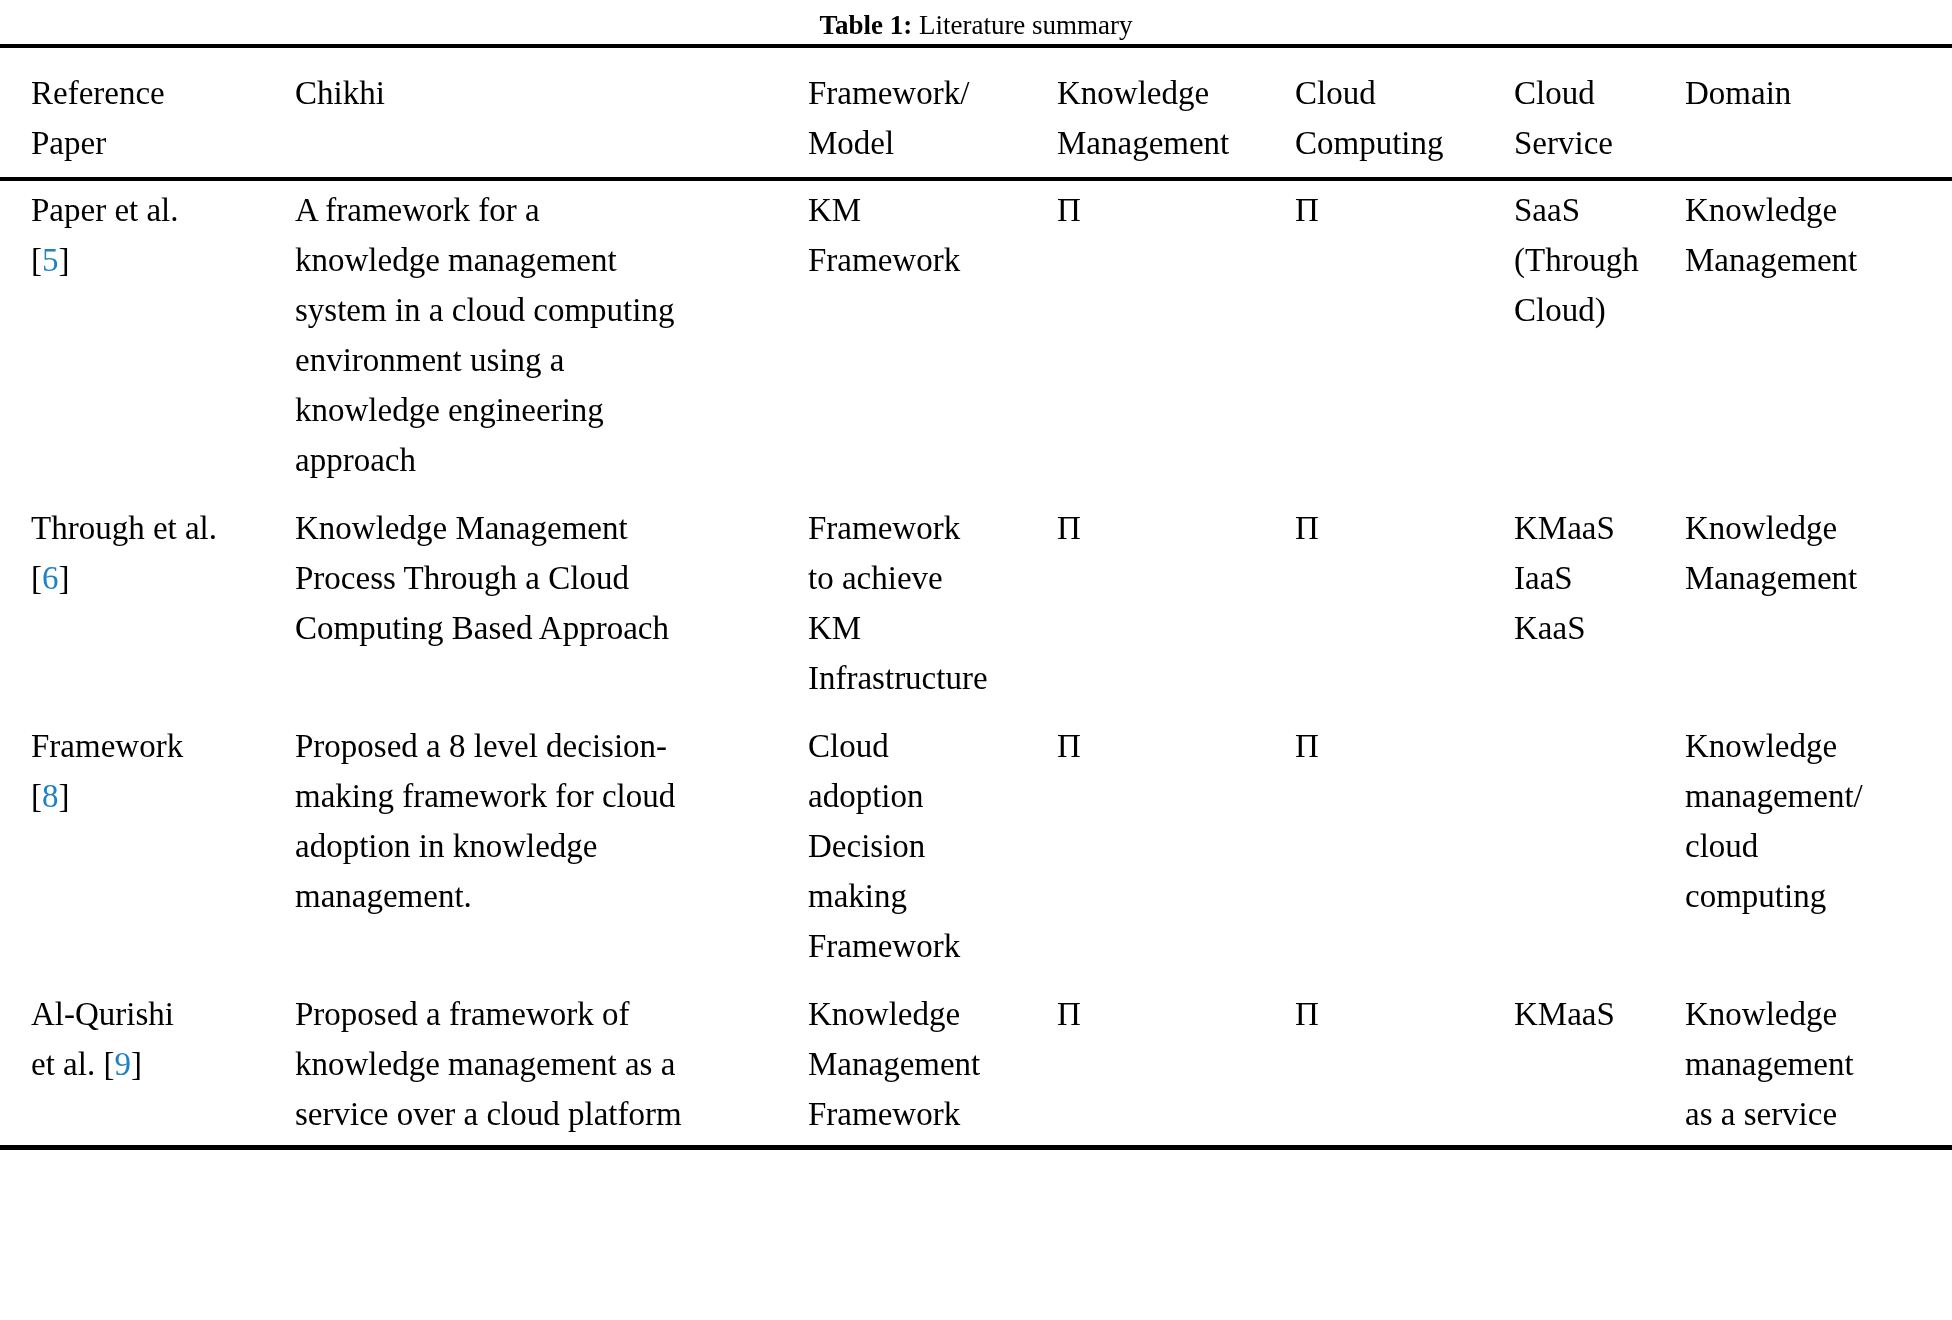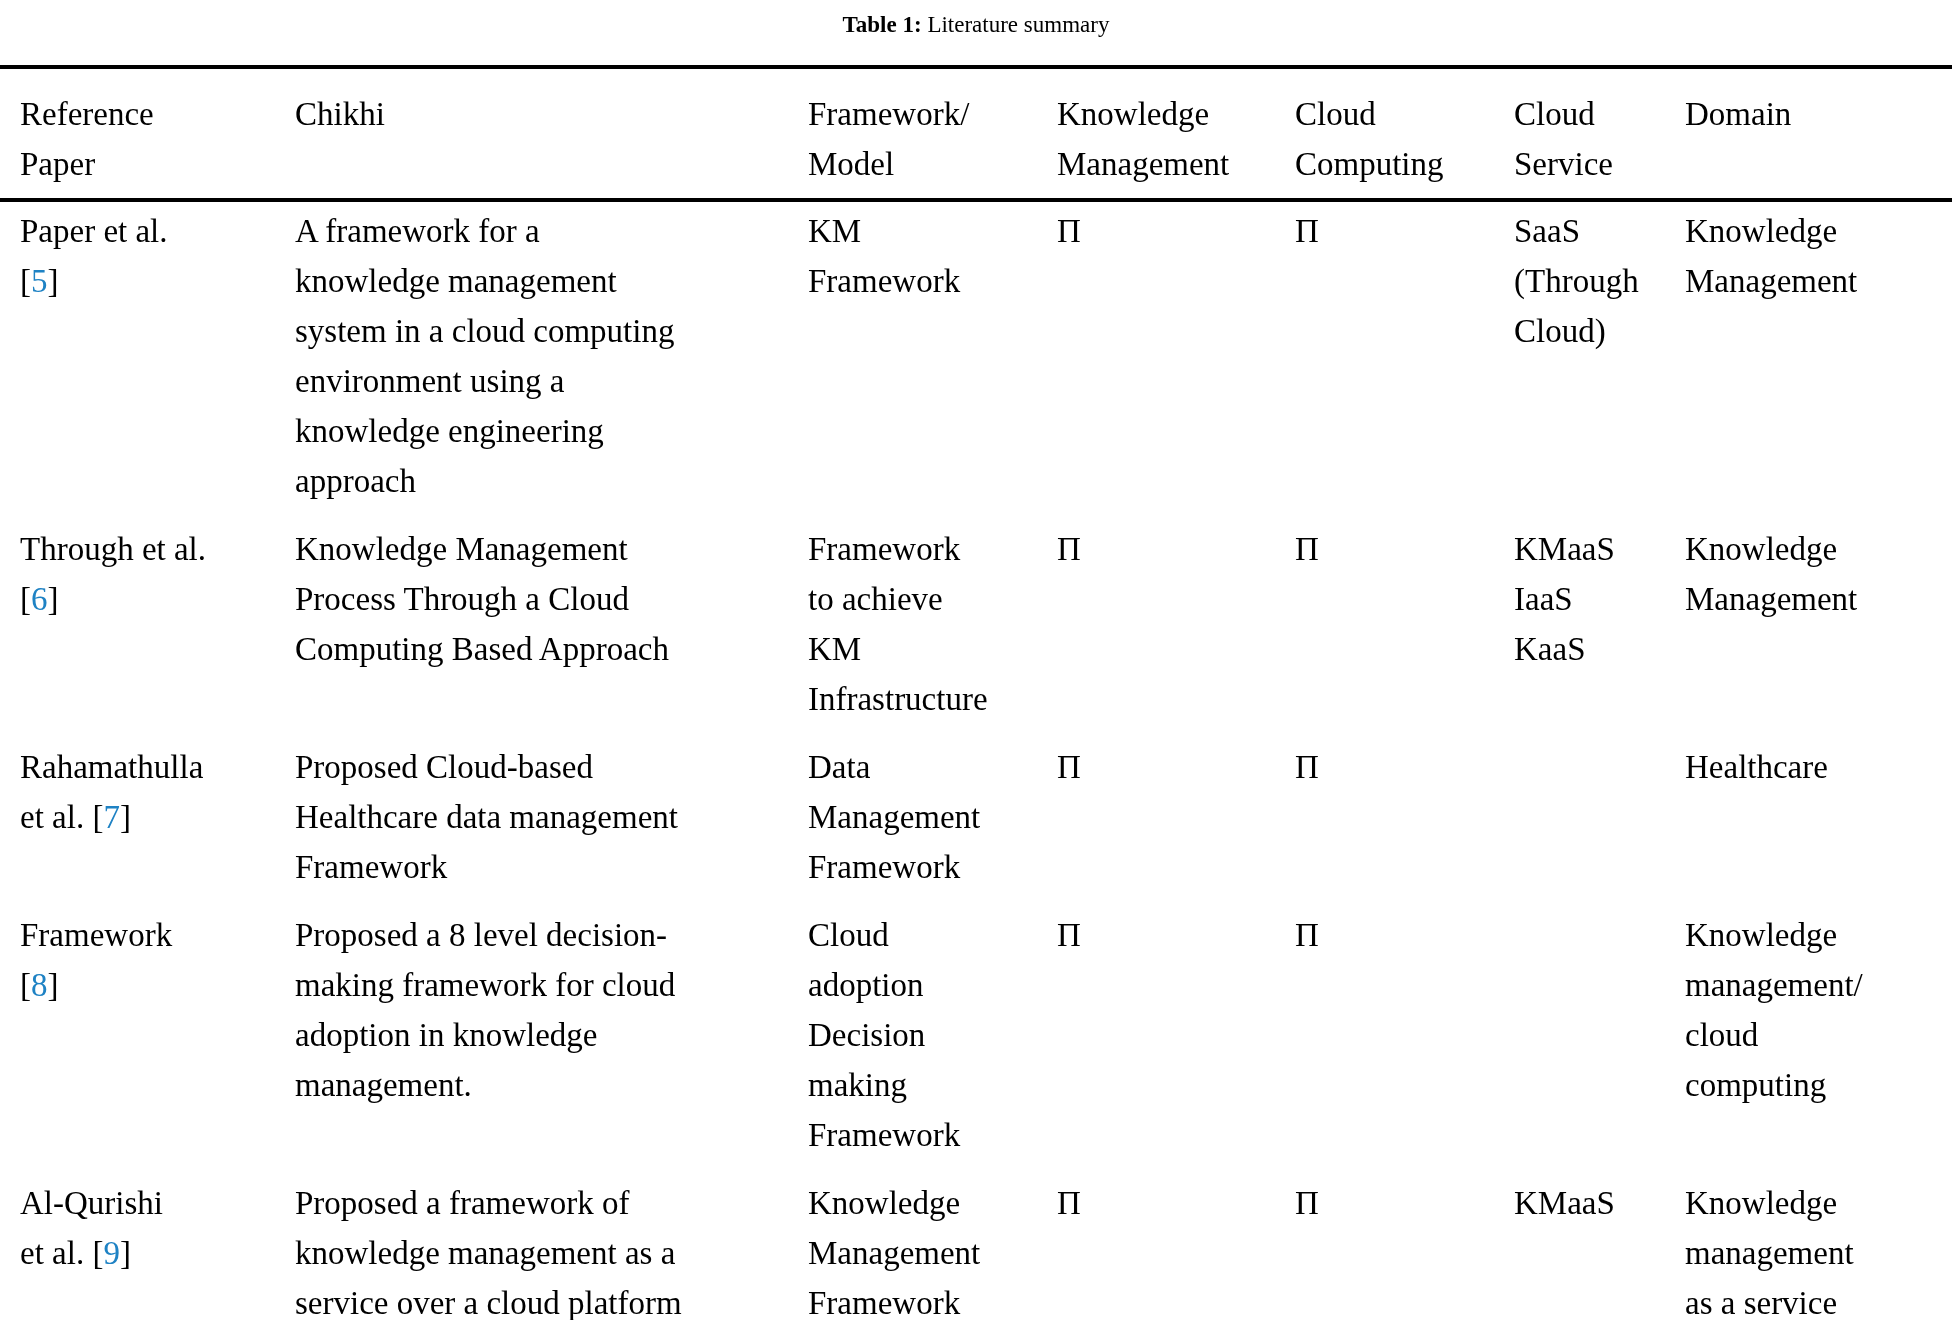--- a/index.html
+++ b/index.html
@@ -8,25 +8,25 @@
     background: #ffffff;
     color: #000000;
   }
   body {
     width: 1952px;
     height: 1320px;
     overflow: hidden;
     font-family: "Liberation Serif", "DejaVu Serif", serif;
   }
   .caption {
-    height: 65px;
+    height: 44px;
     padding-top: 2px;
     box-sizing: border-box;
     text-align: center;
-    font-size: 23px;
+    font-size: 27px;
     line-height: 46px;
     white-space: nowrap;
   }
   .caption .cap-label { font-weight: bold; }
   .caption .cap-text { font-weight: normal; }
 
   table.lit {
     width: 1952px;
     table-layout: fixed;
     border-collapse: collapse;
@@ -43,21 +43,21 @@
     border-bottom: 4px solid #000000;
     white-space: pre-line;
   }
   table.lit tbody td {
     vertical-align: top;
     text-align: left;
     padding: 4px 10px 14px 0;
     white-space: pre-line;
   }
   table.lit tbody tr:last-child td { padding-bottom: 6px; }
-  table.lit th.c-reference, table.lit td.c-reference { padding-left: 20px; }
+  table.lit th.c-reference, table.lit td.c-reference { padding-left: 31px; }
   .cite { text-decoration: none; }
 </style>
 </head>
 <body>
 
 <div class="caption">
   <span class="cap-label">Table 1:</span>
   <span> </span>
   <span class="cap-text">Literature summary</span>
 </div>
@@ -118,33 +118,20 @@
 Infrastructure</td>
         <td class="c-knowledge_management">Π</td>
         <td class="c-cloud_computing">Π</td>
         <td class="c-cloud_service">KMaaS
 IaaS
 KaaS</td>
         <td class="c-domain">Knowledge
 Management</td>
       </tr>
       <tr>
-        <td class="c-reference"><div>Rahamathulla</div><div>et al. [<span class="cite" style="color: rgb(30, 130, 196);">7</span>]</div></td>
-        <td class="c-title">Proposed Cloud-based
-Healthcare data management
-Framework</td>
-        <td class="c-framework">Data
-Management
-Framework</td>
-        <td class="c-knowledge_management">Π</td>
-        <td class="c-cloud_computing">Π</td>
-        <td class="c-cloud_service"></td>
-        <td class="c-domain">Healthcare</td>
-      </tr>
-      <tr>
         <td class="c-reference"><div>Framework</div><div>[<span class="cite" style="color: rgb(30, 130, 196);">8</span>]</div></td>
         <td class="c-title">Proposed a 8 level decision-
 making framework for cloud
 adoption in knowledge
 management.</td>
         <td class="c-framework">Cloud
 adoption
 Decision
 making
 Framework</td>

